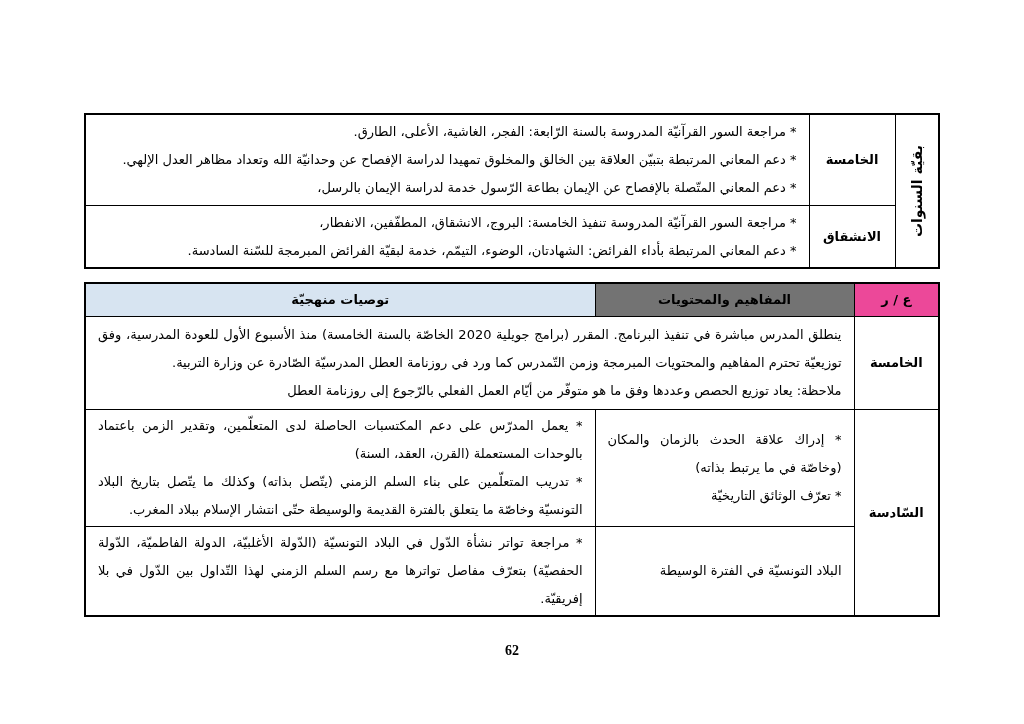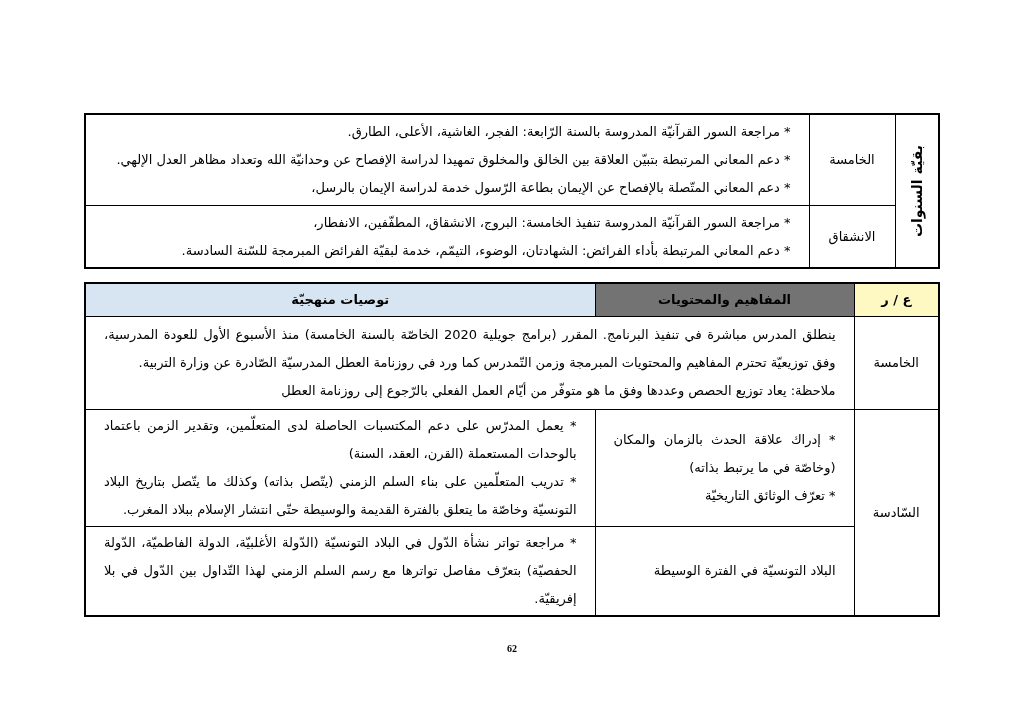--- a/index.html
+++ b/index.html
@@ -10,46 +10,46 @@
   }
   .sheet{position:absolute;inset:0;}
   .content{position:absolute;top:0;right:84px;width:856px;}
 
   table.doc{
     border-collapse:collapse;width:856px;table-layout:fixed;
     border:2.4px solid #000;
   }
   table.doc td{
     border:1.6px solid #000;
-    padding:2px 18px;
+    padding:2px 12px;
     vertical-align:middle;
     font-size:13px;line-height:28px;
   }
   .t1{margin-top:113px;}
   .t2{margin-top:13px;}
 
   p.cellp{margin:0;text-align:justify;text-justify:inter-word;}
-  .grade{font-weight:normal;text-align:center;font-size:15px;padding:2px 4px;}
+  .grade{font-weight:bold;text-align:center;font-size:15px;padding:2px 4px;}
   td.vert{position:relative;padding:0;}
   td.vert span{
     position:absolute;top:50%;left:50%;
     transform:translate(-50%,-50%) rotate(-90deg);
     white-space:nowrap;font-weight:bold;font-size:14px;line-height:1;
   }
   .hdr{
     font-weight:bold;text-align:center;font-size:15px;
     height:28px;line-height:24px;padding:2px 4px;
   }
   .section-title{
     margin-top:11px;height:28px;line-height:28px;
     font-weight:bold;font-size:18px;text-align:right;
   }
   .pagenum{
     position:absolute;left:0;right:0;top:643px;text-align:center;
-    font-family:"Liberation Serif",serif;font-weight:bold;font-size:10px;
+    font-family:"Liberation Serif",serif;font-weight:bold;font-size:14px;
   }
   b{font-weight:normal;}
 </style>
 </head>
 <body>
 
 <div class="sheet">
   <div class="content">
 
     <table class="doc t1">
@@ -82,21 +82,21 @@
 
 
     <table class="doc t2">
       <colgroup>
         <col style="width:85px">
           <col style="width:259px">
           <col>
       </colgroup>
       <tbody>
           <tr>
-        <td class="hdr" style="background: #fef9c3;">ع / ر</td>
+        <td class="hdr" style="background: #ec4899;">ع / ر</td>
         <td class="hdr" style="background: #737373;">المفاهيم والمحتويات</td>
         <td class="hdr" style="background: rgb(215, 228, 241);">توصيات منهجيّة</td>
       </tr>
       <tr>
         <td class="grade" style="height:88px">الخامسة</td>
         <td colspan="2">
           <p class="cellp"><span>ينطلق المدرس مباشرة في تنفيذ البرنامج. المقرر </span><b>(برامج جويلية 2020 الخاصّة بالسنة الخامسة)</b><span> منذ الأسبوع الأول للعودة المدرسية، وفق توزيعيّة تحترم المفاهيم والمحتويات المبرمجة وزمن التّمدرس كما ورد في روزنامة العطل المدرسيّة الصّادرة عن وزارة التربية.</span></p>
           <p class="cellp"><b>ملاحظة:</b><span> يعاد توزيع الحصص وعددها وفق ما هو متوفّر من أيّام العمل الفعلي بالرّجوع إلى روزنامة العطل</span></p>
         </td>
       </tr>

